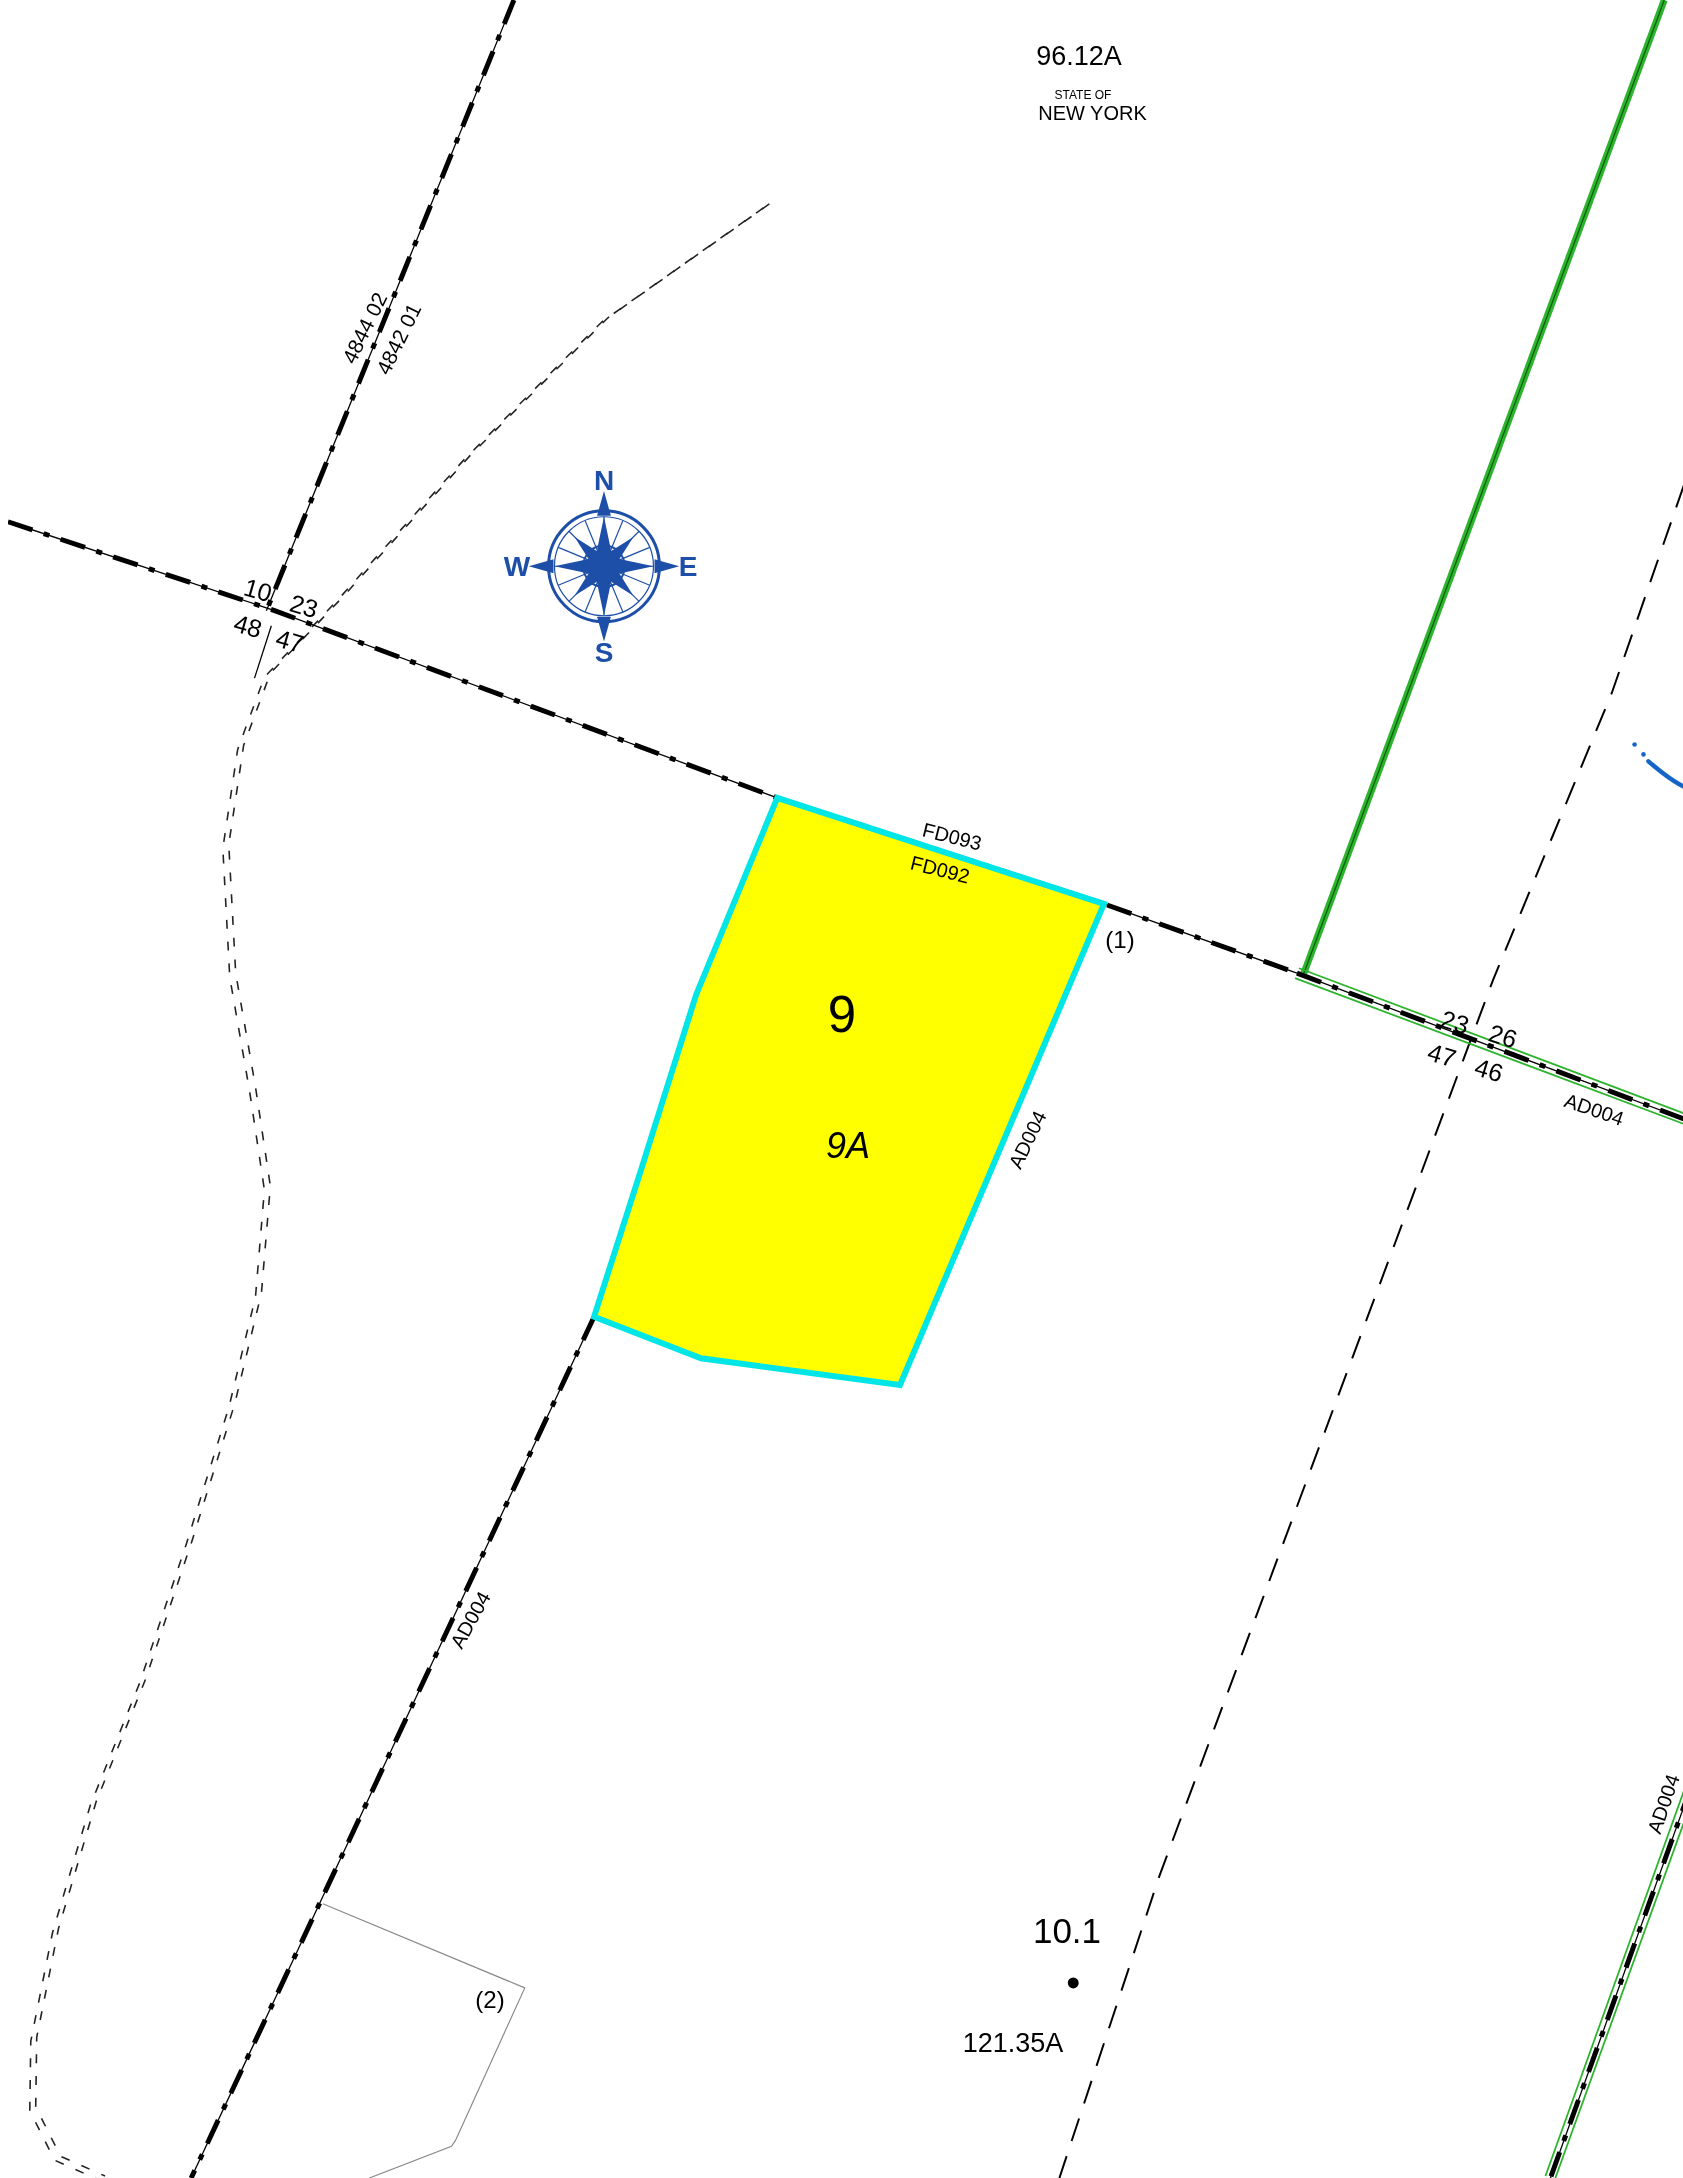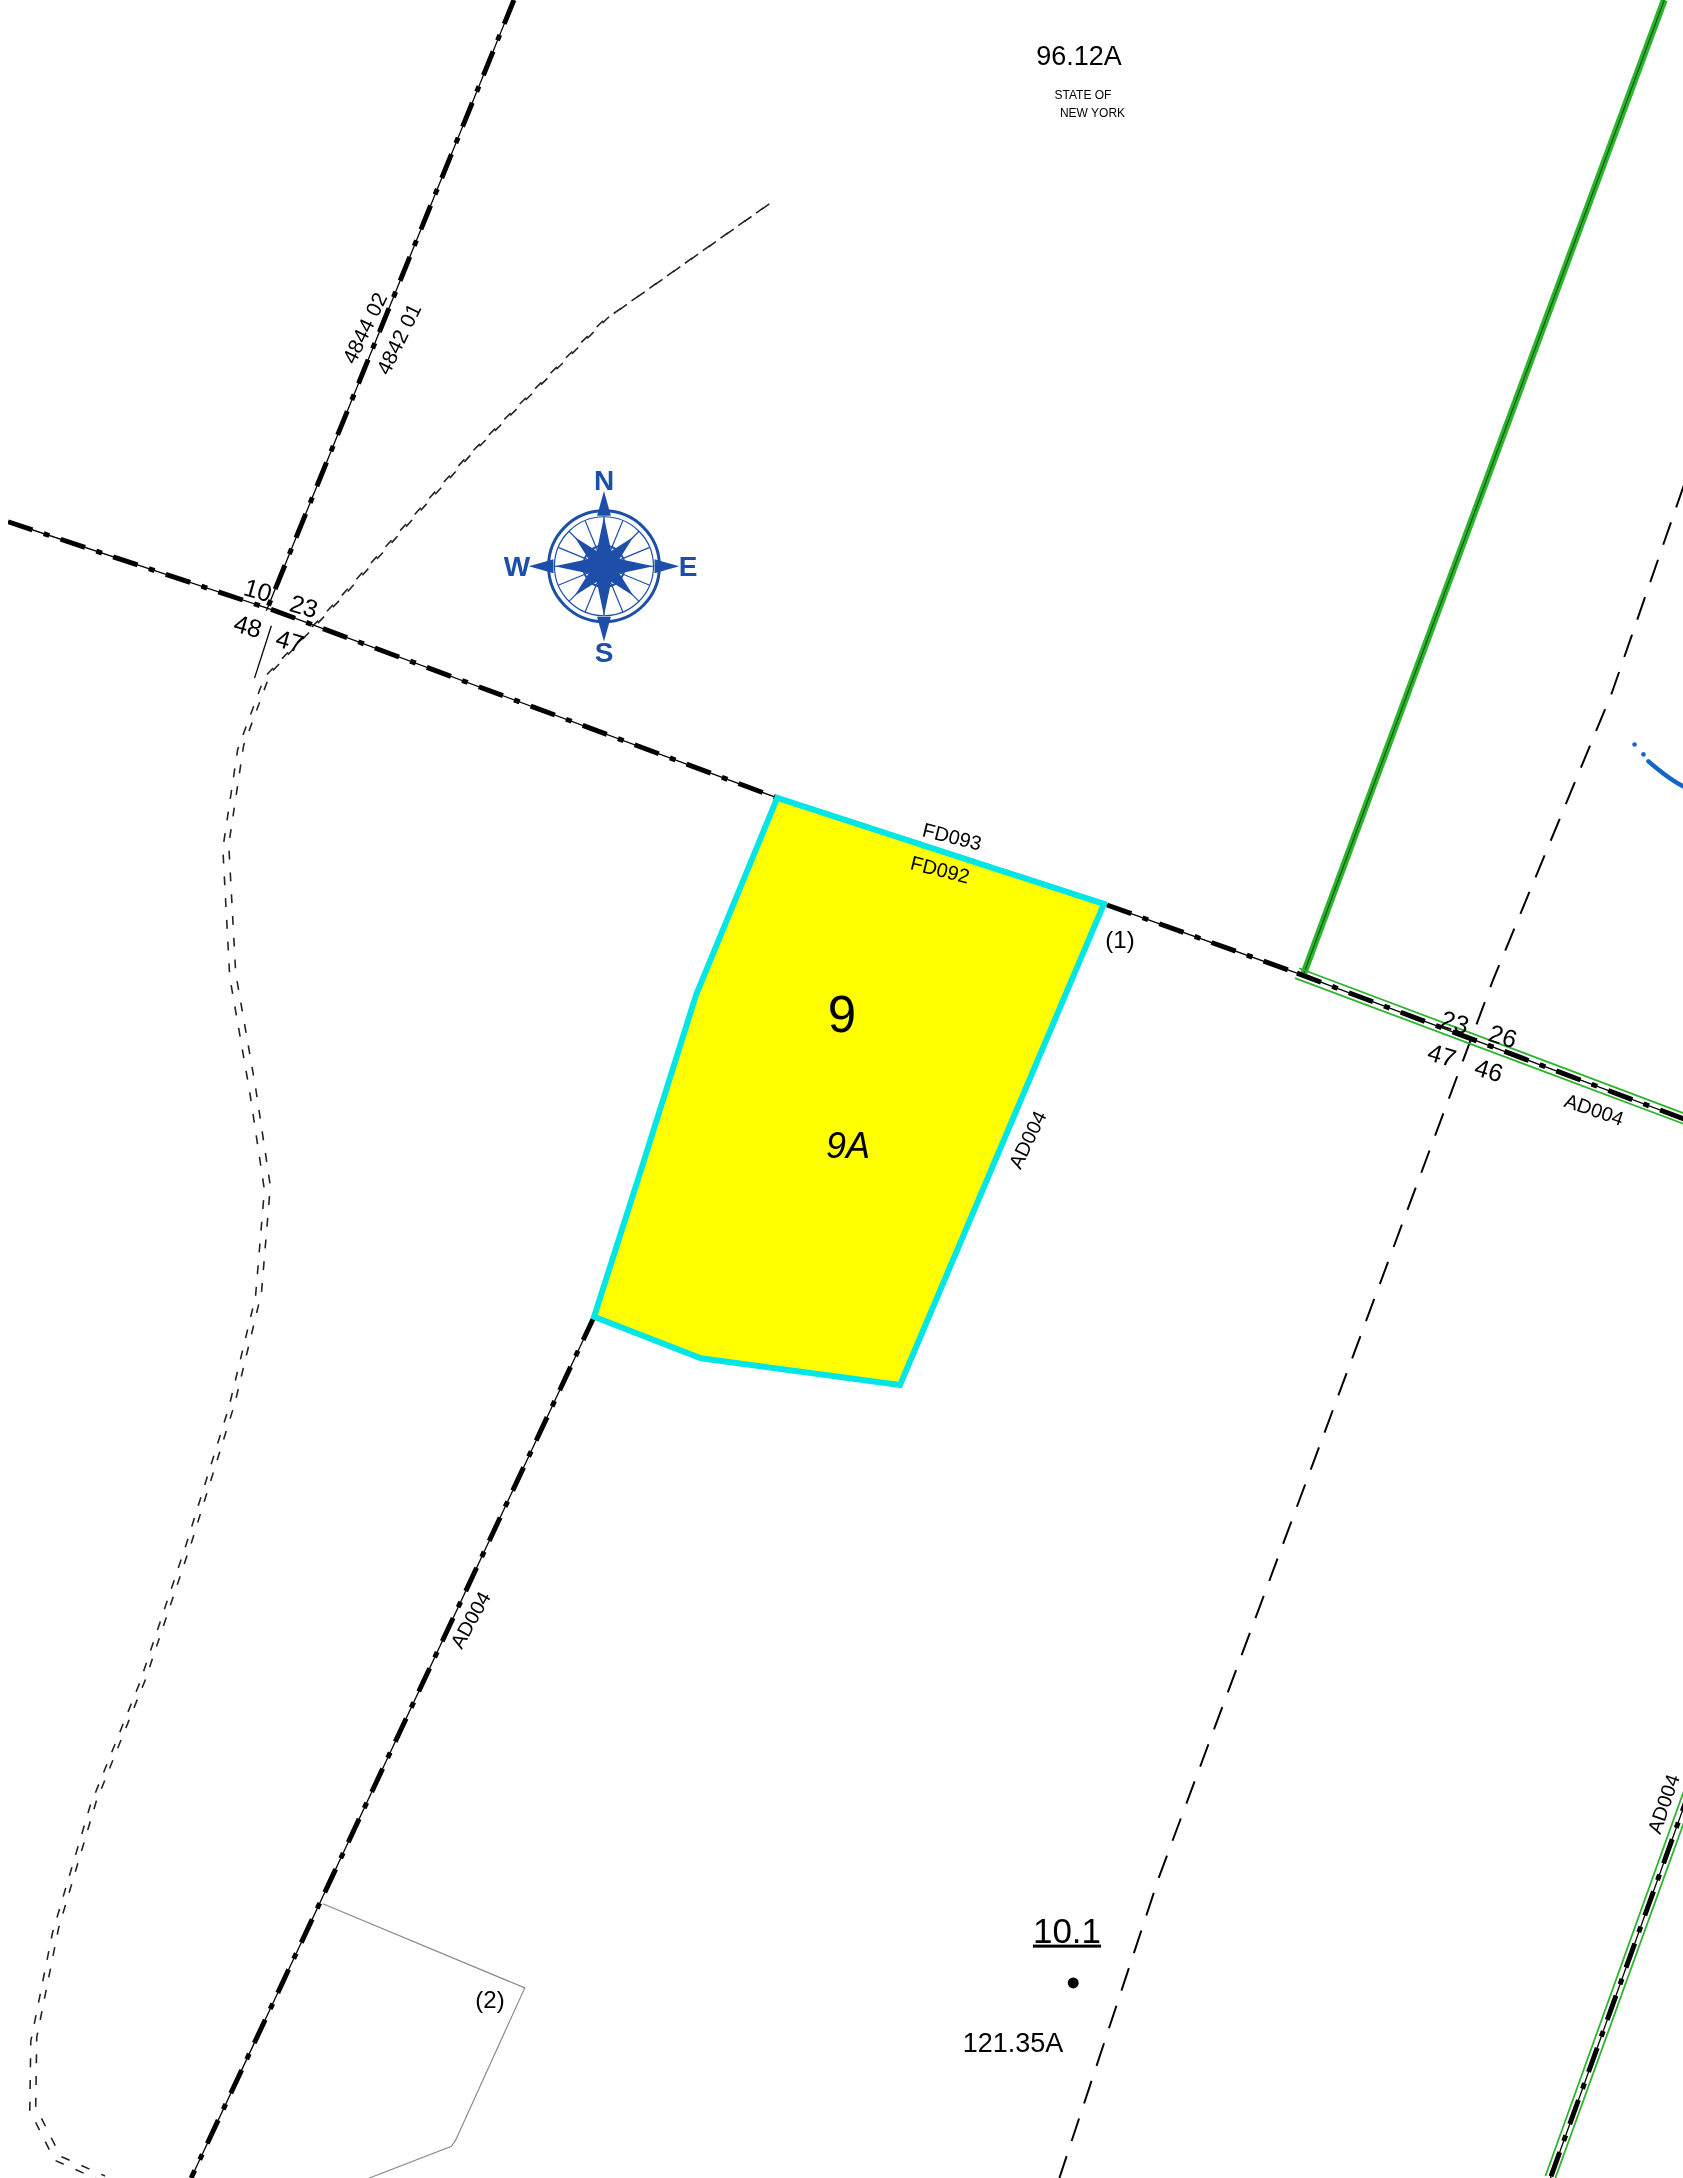--- a/index.html
+++ b/index.html
@@ -151,21 +151,21 @@
           </g>
         <circle cx="602" cy="572" r="11"></circle>
       </g>
       <circle class="compass-stroke" cx="602" cy="572" r="21" stroke-width="2"></circle>
       <circle class="compass-stroke" cx="602" cy="572" r="16" stroke-width="1.2"></circle>
     </g>
   </svg>
 
   <div class="label" style="left:1071px;top:56px;font-size:27px;">96.12A</div>
   <div class="label" style="left:1075px;top:95px;font-size:12px;">STATE OF</div>
-  <div class="label" style="left:1075px;top:113px;font-size:12px;padding-left:19px;">NEW YORK</div>
+  <div class="label" style="left:1075px;top:113px;font-size:20px;padding-left:19px;">NEW YORK</div>
 
   <div class="label" style="left:357px;top:328px;font-size:21px;transform:translate(-50%,-50%) rotate(-64deg);">4844 02</div>
   <div class="label" style="left:391px;top:339px;font-size:21px;transform:translate(-50%,-50%) rotate(-64deg);">4842 01</div>
 
   <div class="label" style="left:250px;top:590px;font-size:25px;transform:translate(-50%,-50%) rotate(16deg);">10</div>
   <div class="label" style="left:296px;top:606px;font-size:25px;transform:translate(-50%,-50%) rotate(16deg);">23</div>
   <div class="label" style="left:240px;top:626px;font-size:25px;transform:translate(-50%,-50%) rotate(16deg);">48</div>
   <div class="label" style="left:282px;top:641px;font-size:25px;transform:translate(-50%,-50%) rotate(16deg);">47</div>
 
   <div class="label" style="left:944px;top:837px;font-size:20px;transform:translate(-50%,-50%) rotate(14deg);">FD093</div>
@@ -178,21 +178,21 @@
 
   <div class="label" style="left:1447px;top:1022px;font-size:25px;transform:translate(-50%,-50%) rotate(17deg);">23</div>
   <div class="label" style="left:1495px;top:1036px;font-size:25px;transform:translate(-50%,-50%) rotate(17deg);">26</div>
   <div class="label" style="left:1434px;top:1055px;font-size:25px;transform:translate(-50%,-50%) rotate(17deg);">47</div>
   <div class="label" style="left:1481px;top:1070px;font-size:25px;transform:translate(-50%,-50%) rotate(17deg);">46</div>
   <div class="label" style="left:1586px;top:1110px;font-size:20px;transform:translate(-50%,-50%) rotate(19deg);">AD004</div>
 
   <div class="label" style="left:463px;top:1620px;font-size:20px;transform:translate(-50%,-50%) rotate(-61deg);">AD004</div>
   <div class="label" style="left:1656px;top:1804px;font-size:20px;transform:translate(-50%,-50%) rotate(-71deg);">AD004</div>
 
-  <div class="label" style="left:1059px;top:1931px;font-size:35px;text-decoration:underline;">10.1</div>
+  <div class="label" style="left:1059px;top:1931px;font-size:35px;">10.1</div>
   <div class="label" style="left:1005px;top:2043px;font-size:27px;text-align:center;">121.35A</div>
   <div class="label" style="left:482px;top:2000px;font-size:24px;">(2)</div>
 
   <div class="compass-letter" style="left:596px;top:481px;">N</div>
   <div class="compass-letter" style="left:509px;top:567px;">W</div>
   <div class="compass-letter" style="left:680px;top:567px;">E</div>
   <div class="compass-letter" style="left:596px;top:653px;">S</div>
 
 </div>
 

